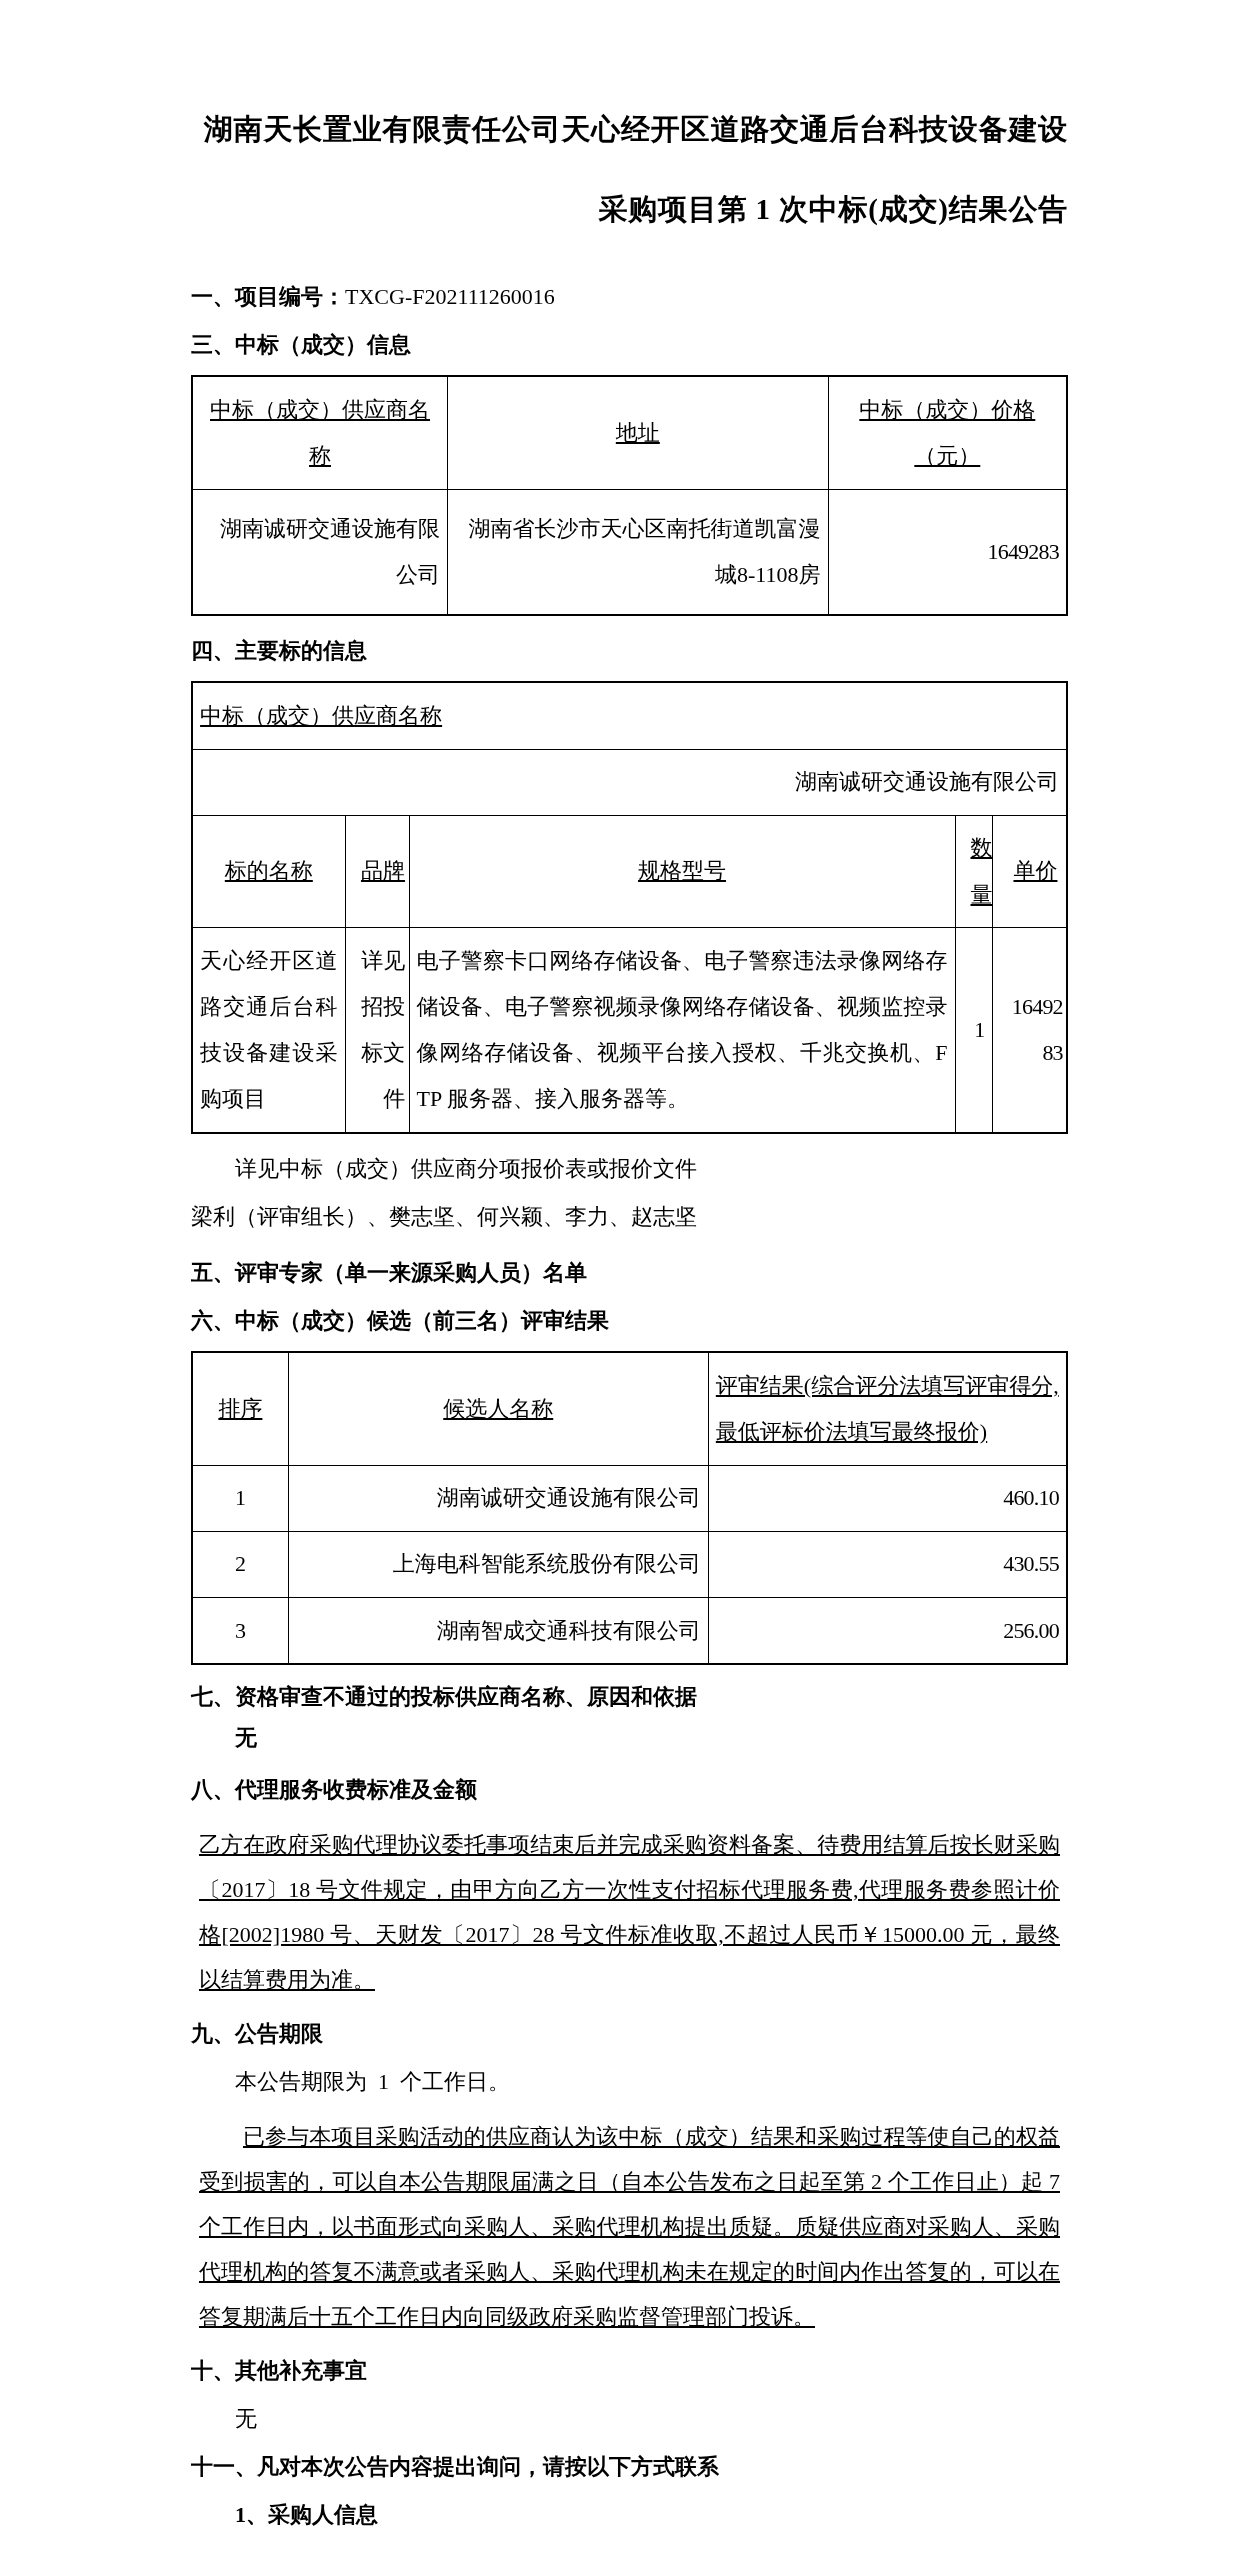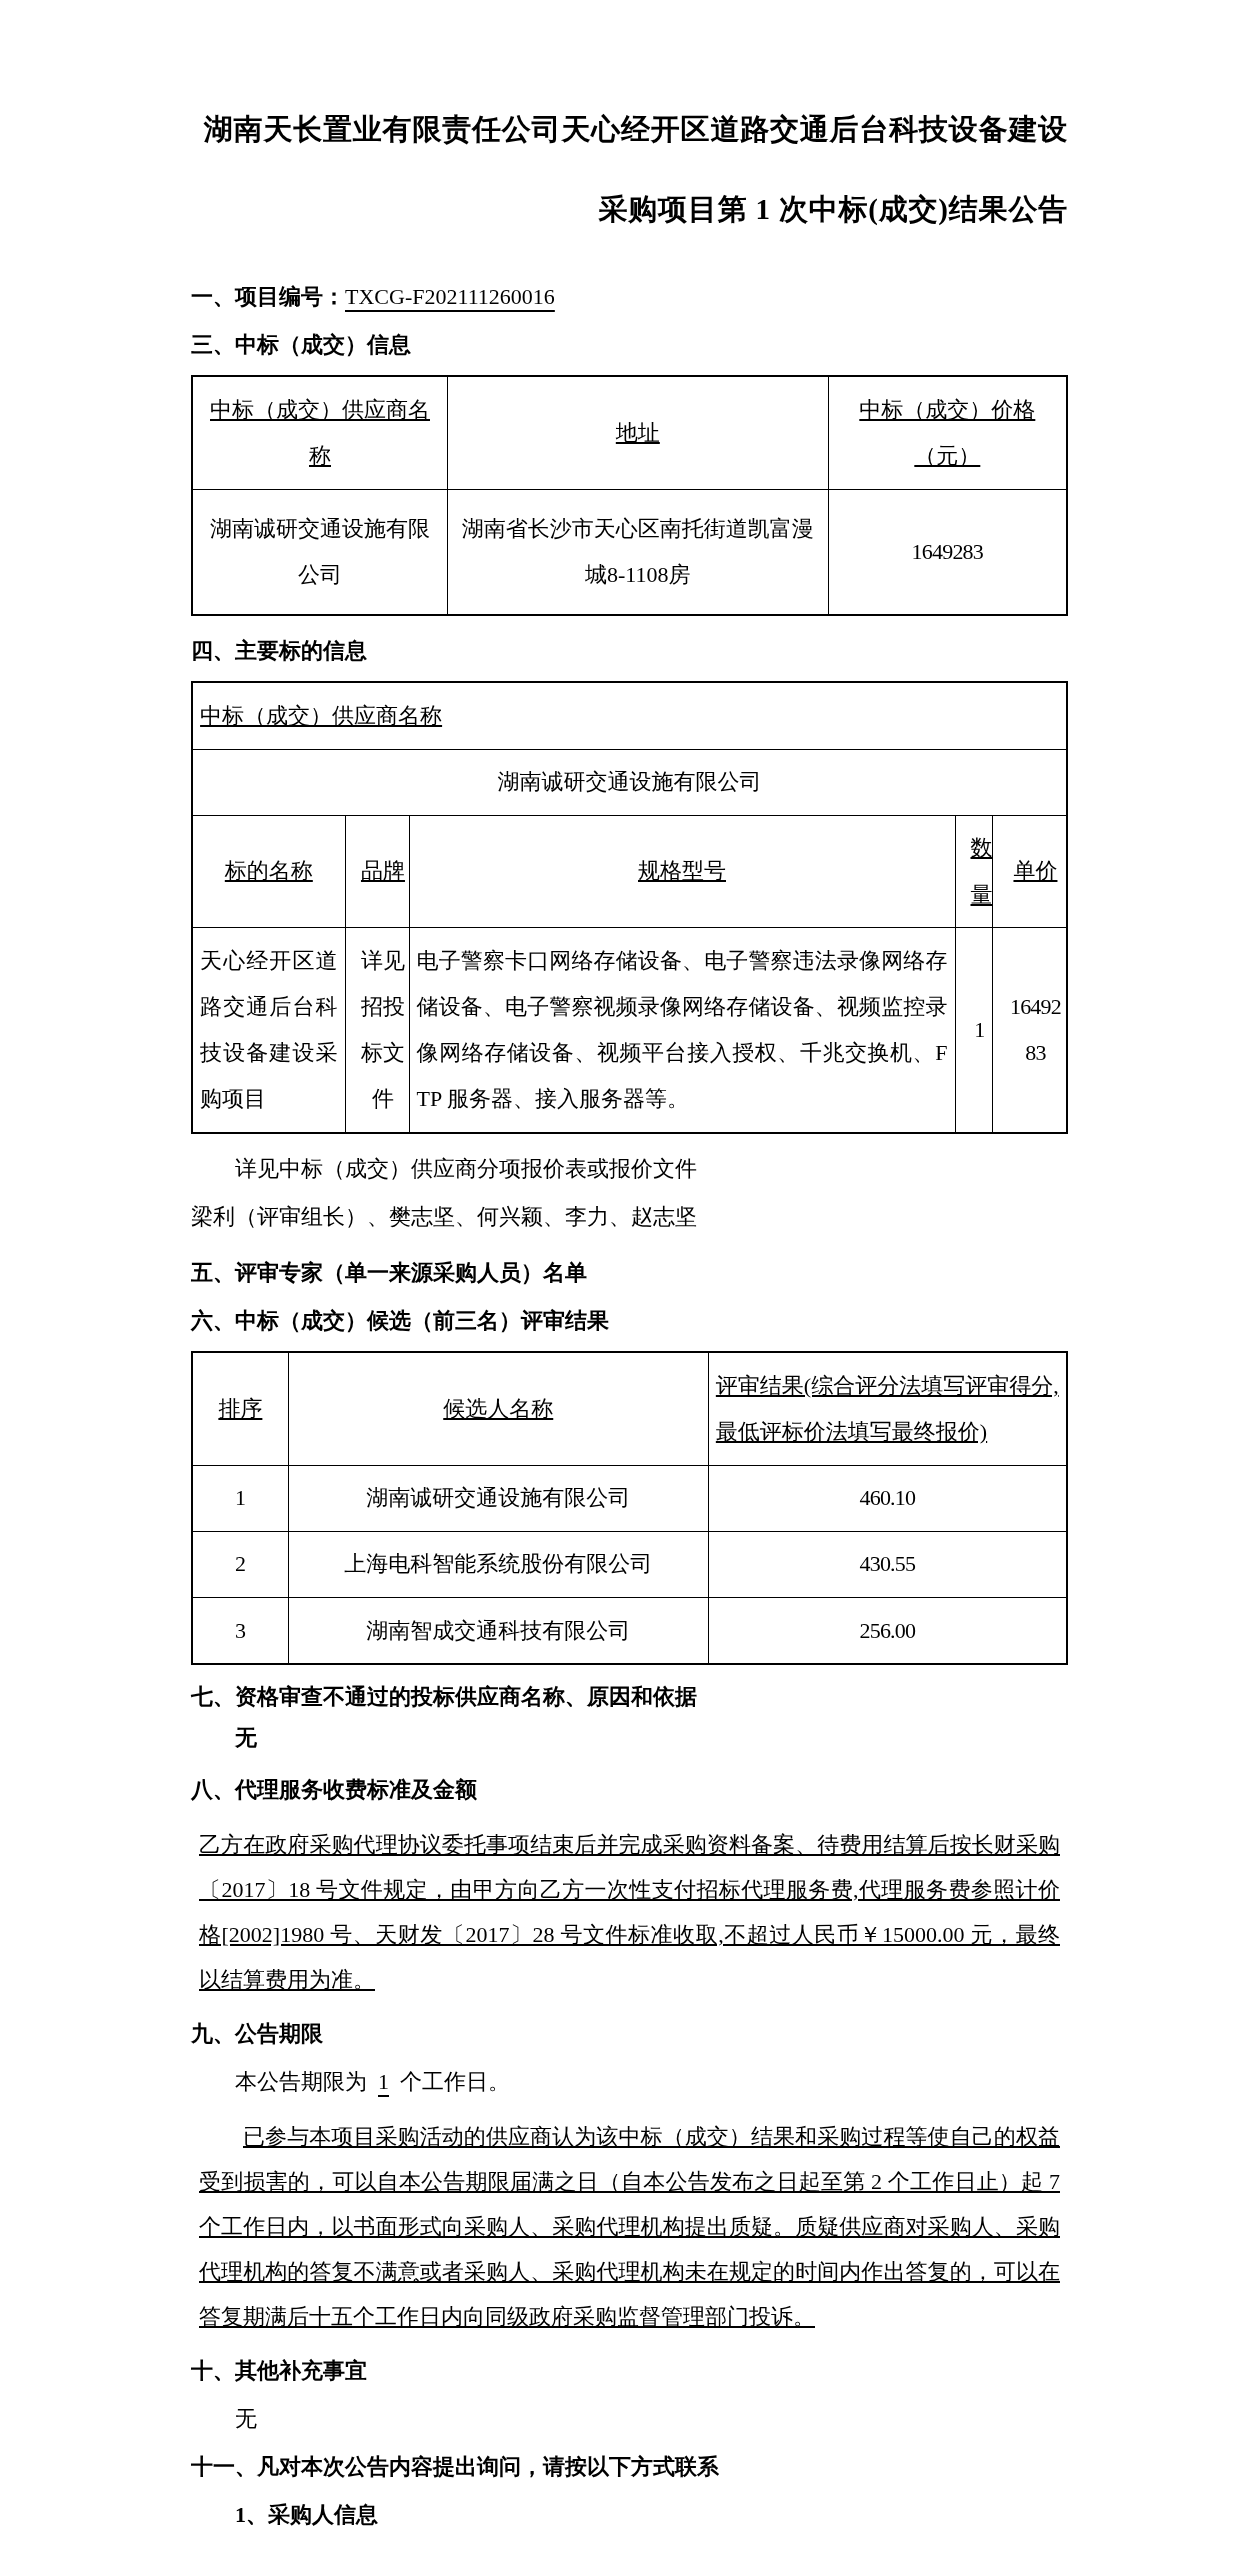--- a/index.html
+++ b/index.html
@@ -15,36 +15,36 @@
     padding: 89px 189px 0 191px;
   }
   .title { margin: 0 0 24px 0; text-align: right; font-size: 29px; font-weight: bold; line-height: 80px; }
   .title .title-line { display: block; letter-spacing: 0.8px; }
 
   .line { margin: 0; font-size: 22px; line-height: 48px; }
   .heading { font-weight: bold; }
   .tight { line-height: 41px; }
   .indent { text-indent: 2em; }
   .para { margin: 8px; font-size: 22px; line-height: 45px; text-align: justify; text-decoration: underline; }
-  .u { text-decoration: underline; text-underline-offset: 5.5px; text-decoration-thickness: 1.6px; }
+  .u { text-underline-offset: 5.5px; text-decoration-thickness: 1.6px; }
   .num-gap { margin: 0 11px; }
 
   table { width: 100%; border-collapse: collapse; table-layout: fixed; font-size: 22px; }
   .tbl { border: 2.4px solid #000; margin: 6.3px 0 11px 0; }
   .tbl th, .tbl td {
     border: 1.6px solid #000;
     padding: 9.5px 7.1px;
     font-weight: normal;
     vertical-align: middle;
     line-height: 2.1em;
     word-break: break-all;
     overflow-wrap: anywhere;
   }
   .tbl th { text-align: center; text-decoration: underline; }
-  .tbl td { text-align: center; }
+  .tbl td { text-align: right; }
   td.center { text-align: center; }
   td.justify, th.left { text-align: justify; }
   th.left { text-align: left; }
   .tbl .cozy { padding-top: 16px; padding-bottom: 16px; }
   .tbl .small-pad { padding-left: 15px; padding-right: 3.2px; }
   .num { letter-spacing: -0.8px; }
   .sp-before { margin-top: 8px; }
 </style>
 </head>
 <body>

